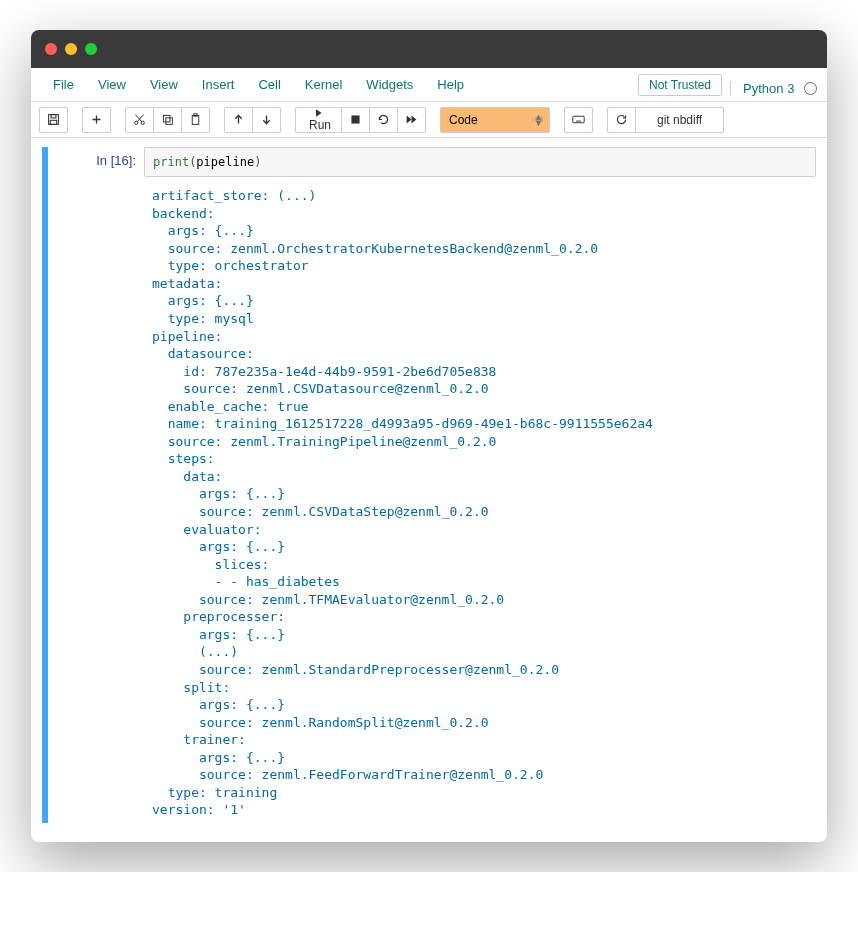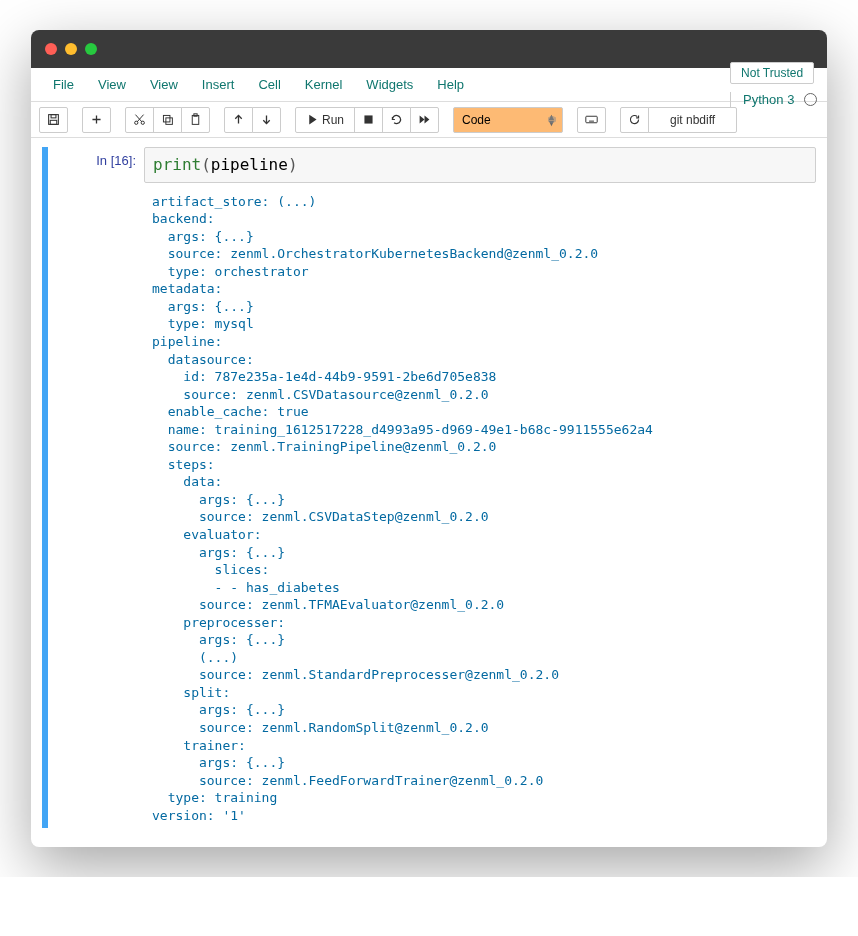--- a/index.html
+++ b/index.html
@@ -33,21 +33,21 @@
       align-items: center;
       height: 34px;
       padding: 0 10px;
       border-bottom: 1px solid #ddd;
       font-size: 13px;
       color: #0f766e;
     }
     .menu-left { display: flex; }
     .menu-item { padding: 6px 12px; cursor: default; }
     .menu-spacer { flex: 1; }
-    .menu-right { display: flex; align-items: flex-start; gap: 8px; flex-direction: column; }
+    .menu-right { display: flex; align-items: flex-end; gap: 8px; }
     .not-trusted {
       border: 1px solid #ccc;
       padding: 3px 10px;
       font-size: 12px;
       border-radius: 2px;
       background: #fff;
     }
     .kernel-name { font-size: 13px; padding-left: 12px; border-left: 1px solid #ccc; }
     .kernel-indicator {
       display: inline-block;
@@ -74,21 +74,21 @@
       display: inline-flex;
       align-items: center;
       justify-content: center;
       min-width: 26px;
       height: 26px;
       cursor: pointer;
       color: #333;
     }
     .tb-group { display: flex; gap: 0; }
     .tb-group .tb-btn { border-radius: 0; margin-left: -1px; }
-    .tb-group .tb-btn:first-child { border-radius: 2px 0 0 2px; margin-left: 0; }
+    .tb-group .tb-btn:first-child { border-radius: 2px 0 0 2px; margin-left: 0; flex-direction: column; }
     .tb-group .tb-btn:last-child { border-radius: 0 2px 2px 0; }
     .tb-select {
       border: 1px solid #ccc;
       background: #fdba74;
       height: 26px;
       padding: 0 22px 0 8px;
       border-radius: 2px;
       font-size: 12px;
       position: relative;
       display: flex;
@@ -131,21 +131,21 @@
       font-size: 13px;
       color: #303F9F;
     }
     .cell-body { flex: 1; }
     .input-area {
       background: #f7f7f7;
       border: 1px solid #cfcfcf;
       border-radius: 2px;
       padding: 6px 8px;
       font-family: Menlo, Consolas, "DejaVu Sans Mono", monospace;
-      font-size: 16px;
+      font-size: 12px;
       line-height: 1.35;
     }
     .code .fn { color: #2e7d32; }
     .code .par { color: #555; }
     .code .var { color: #000; }
     .output-area {
       font-family: Menlo, Consolas, "DejaVu Sans Mono", monospace;
       font-size: 13px;
       line-height: 1.35;
       white-space: pre;

